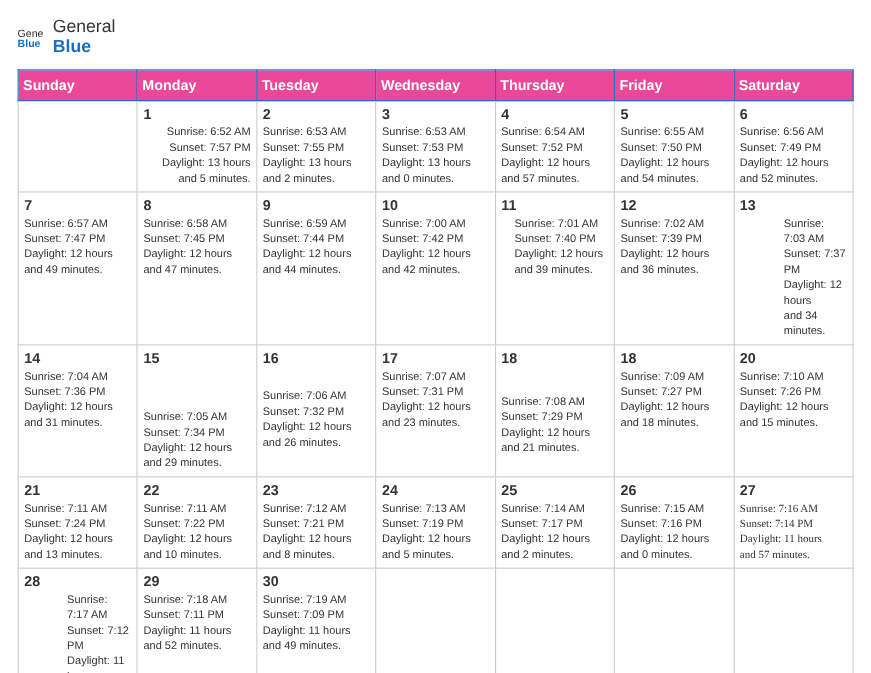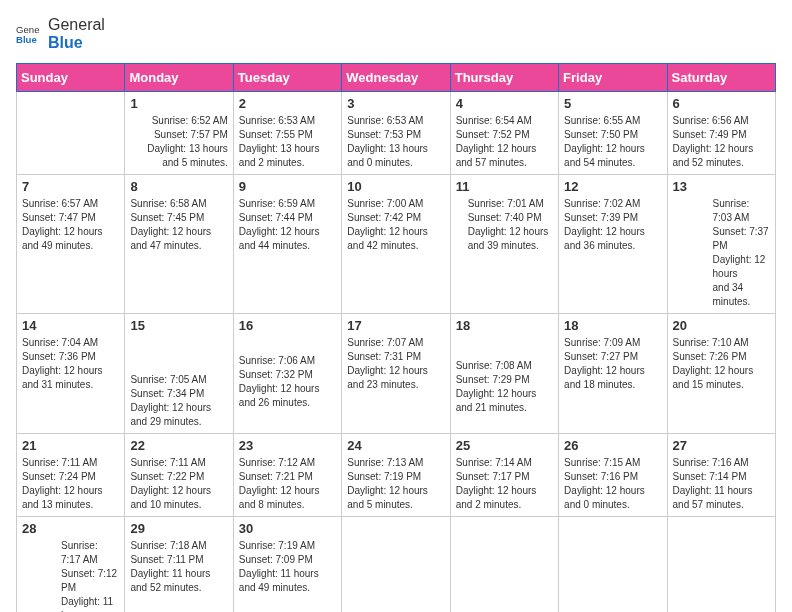--- a/index.html
+++ b/index.html
@@ -277,21 +277,21 @@
         </td>
         <td>
           <span class="day-number">26</span>
           <div class="day-info" style="white-space: pre-line;">Sunrise: 7:15 AM
 Sunset: 7:16 PM
 Daylight: 12 hours
 and 0 minutes.</div>
         </td>
         <td>
           <span class="day-number">27</span>
-          <div class="day-info" style="white-space: pre-line;">Sunrise: 7:16 AM
+          <div class="day-info" style="white-space: pre-line; font-family: Liberation Serif, serif;">Sunrise: 7:16 AM
 Sunset: 7:14 PM
 Daylight: 11 hours
 and 57 minutes.</div>
         </td>
       </tr>
       <tr>
         <td>
           <span class="day-number">28</span>
           <div class="day-info" style="white-space: pre-line; margin-left: 39px;">Sunrise: 7:17 AM
 Sunset: 7:12 PM

